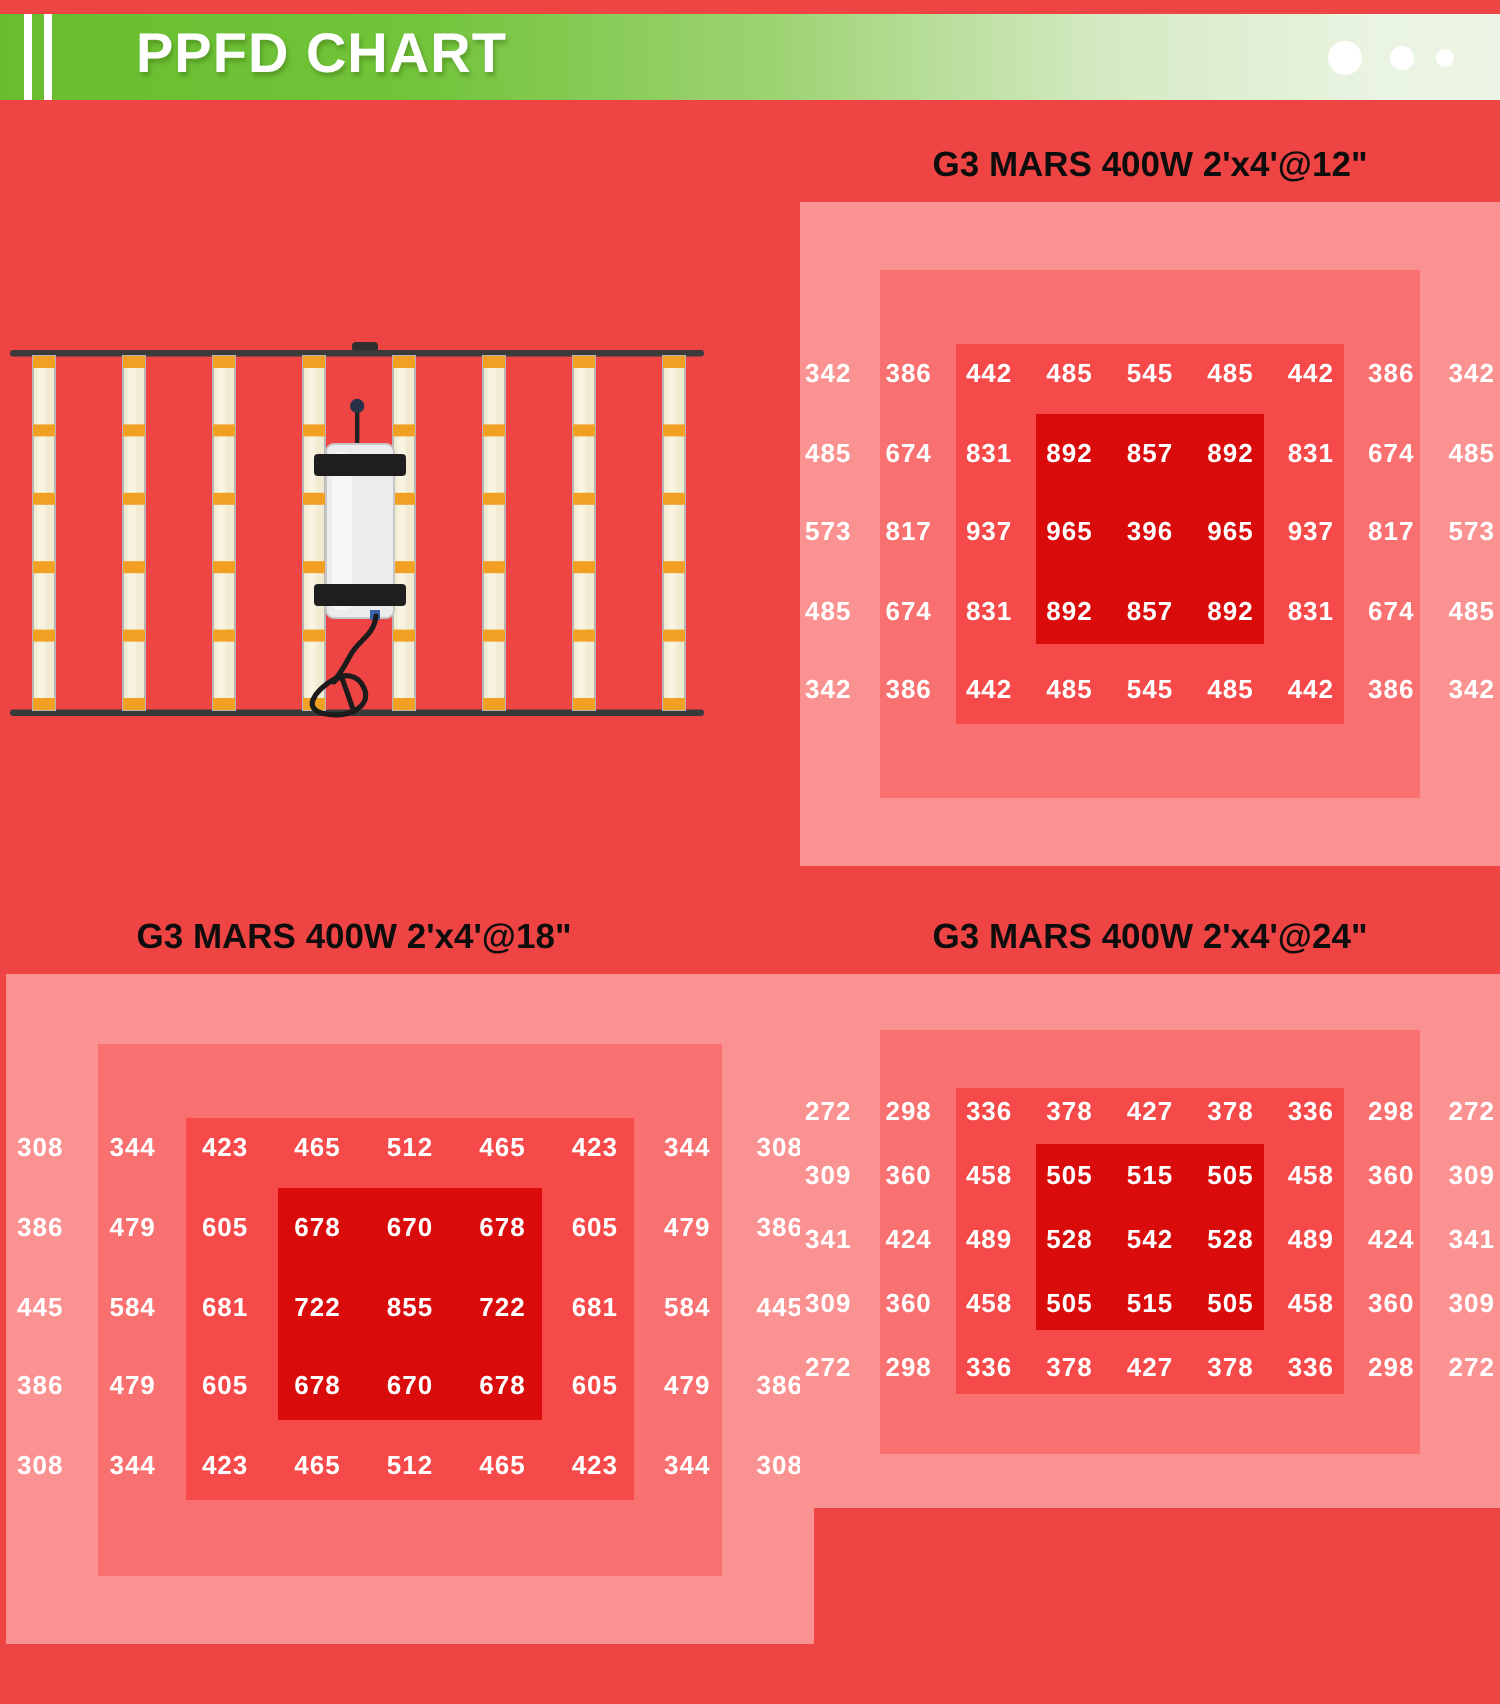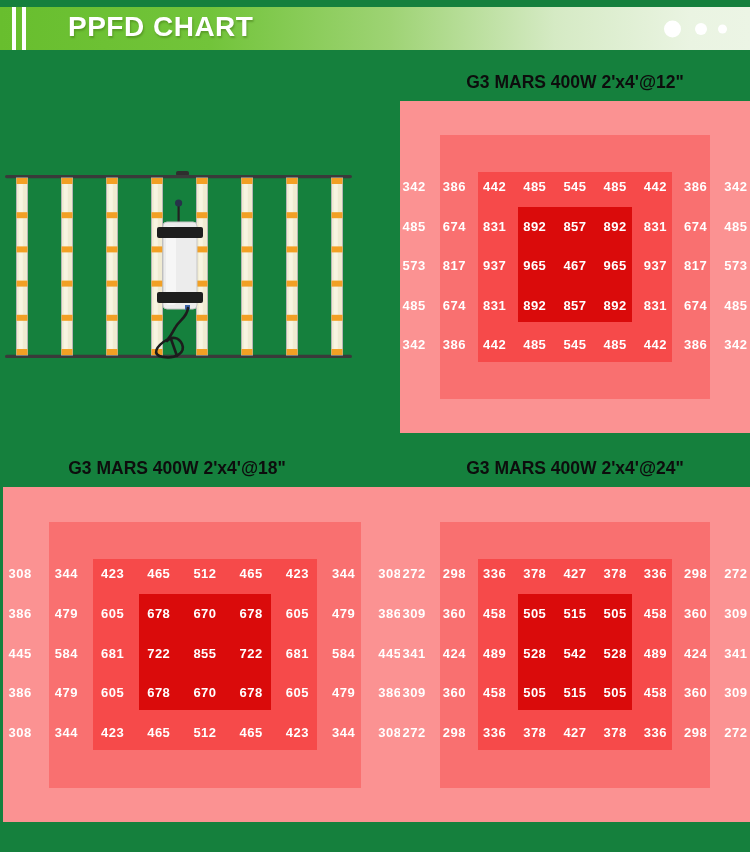--- a/index.html
+++ b/index.html
@@ -1,17 +1,17 @@
 <!DOCTYPE html>
 <html style="--l1: #fb9292; --l2: #f97070; --l3: #f64a4a; --l4: #da0b0b;"><head>
 <meta charset="utf-8">
 <style>
   html,body{margin:0;padding:0;background:#fff;}
   .page{
-    position:relative;width:750px;height:852px;background:#15803d;overflow:hidden;
+    position:relative;width:750px;height:852px;background:#ef4444;overflow:hidden;
     font-family:"Liberation Sans",sans-serif;
   }
   
   .banner{
     position:absolute;left:0;top:7px;width:750px;height:43px;
     background:linear-gradient(to right,#68be2e 0%,#72c43a 28%,#9ed374 52%,#d5eac4 74%,#eaf4e2 92%,#ecf5e5 100%);
   }
   .banner-slit{position:absolute;top:0;height:43px;background:#fff;}
   .slit1{left:12px;width:4px;}
   .slit2{left:21.5px;width:4px;}
@@ -30,21 +30,21 @@
     position:absolute;color:#0d0d0d;font-weight:bold;white-space:nowrap;
   }
   .fixture-title{left:28px;top:70px;font-size:19.5px;letter-spacing:0px;}
   .hm-title{font-size:17.5px;text-align:center;}
   
   .fixture{position:absolute;left:5px;top:170px;width:347px;height:192px;}
   
   .heatmap{position:absolute;background:var(--l1,#fb9292);}
   .hm0{left:400px;top:101px;width:350px;height:332px;}
   .hm1{left:3px;top:487px;width:404px;height:335px;}
-  .hm2{left:400px;top:487px;width:350px;height:335px;}
+  .hm2{left:400px;top:487px;width:350px;height:267px;}
   .hm-layer{position:absolute;}
   .hm-l2{left:11.4%;right:11.4%;top:10.3%;bottom:10.3%;background:var(--l2,#f97070);}
   .hm-l3{left:22.2%;right:22.2%;top:21.5%;bottom:21.5%;background:var(--l3,#f64a4a);}
   .hm-l4{left:33.7%;right:33.7%;top:32%;bottom:33.5%;background:var(--l4,#da0b0b);}
   .hm-grid{
     position:absolute;left:0;right:0;top:21.7%;height:55.8%;
     display:grid;grid-template-columns:repeat(9,1fr);grid-template-rows:repeat(5,1fr);gap:12px;
   }
   .hm-val{
     display:flex;align-items:center;justify-content:center;
@@ -130,21 +130,21 @@
         <span class="hm-val">892</span>
         <span class="hm-val">857</span>
         <span class="hm-val">892</span>
         <span class="hm-val">831</span>
         <span class="hm-val">674</span>
         <span class="hm-val">485</span>
         <span class="hm-val">573</span>
         <span class="hm-val">817</span>
         <span class="hm-val">937</span>
         <span class="hm-val">965</span>
-        <span class="hm-val">467</span>
+        <span class="hm-val">396</span>
         <span class="hm-val">965</span>
         <span class="hm-val">937</span>
         <span class="hm-val">817</span>
         <span class="hm-val">573</span>
         <span class="hm-val">485</span>
         <span class="hm-val">674</span>
         <span class="hm-val">831</span>
         <span class="hm-val">892</span>
         <span class="hm-val">857</span>
         <span class="hm-val">892</span>

